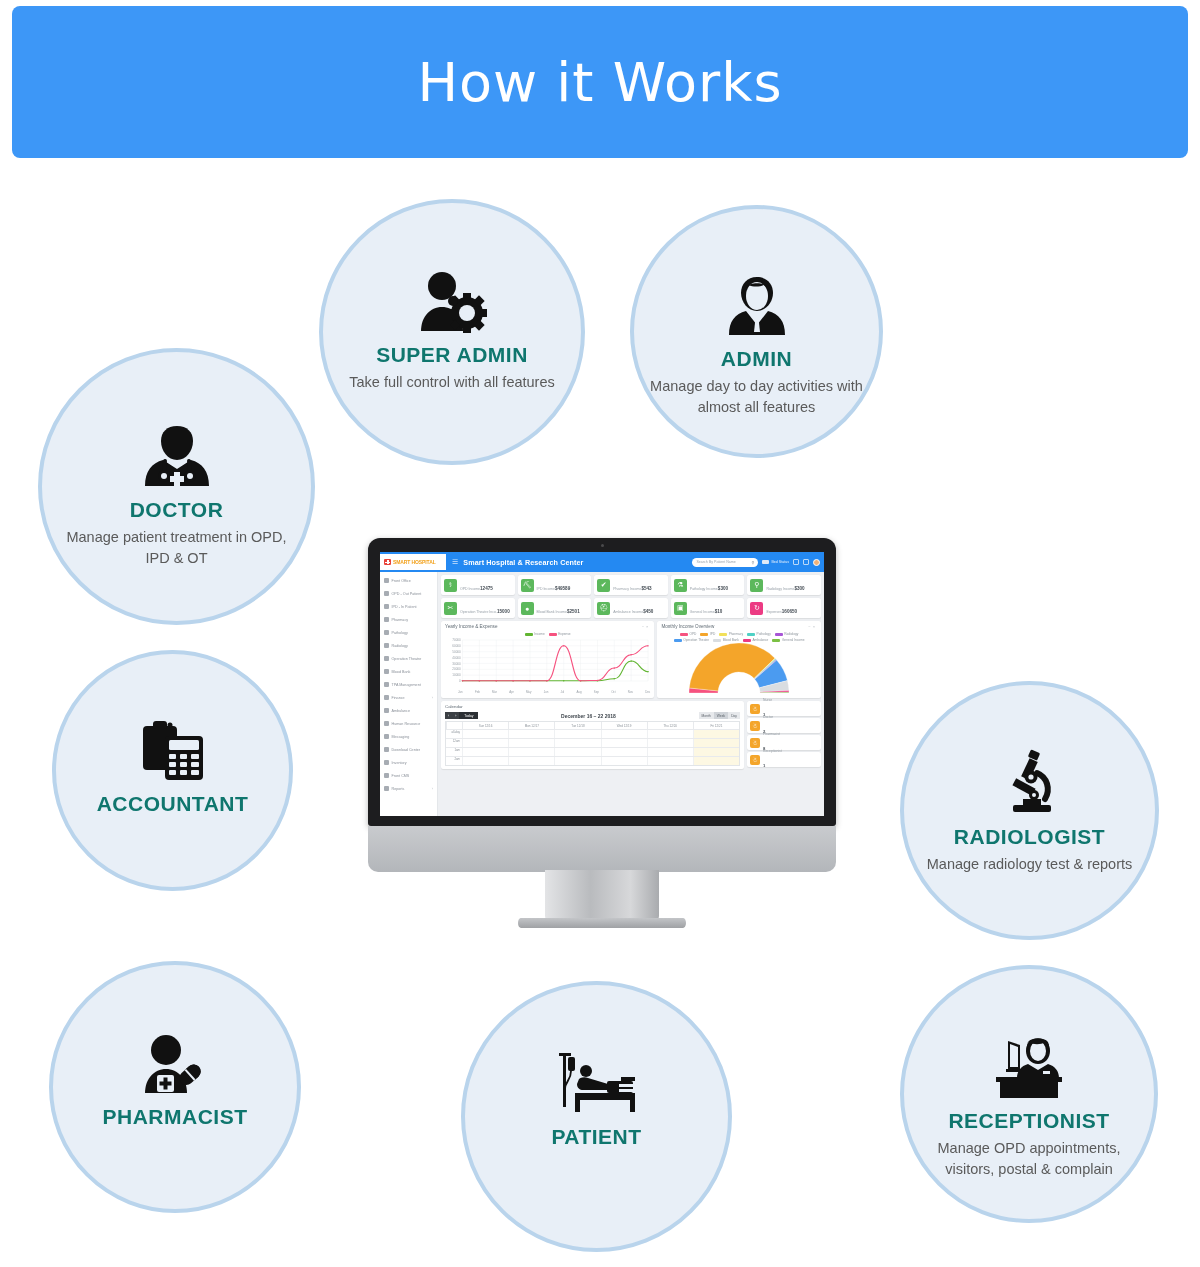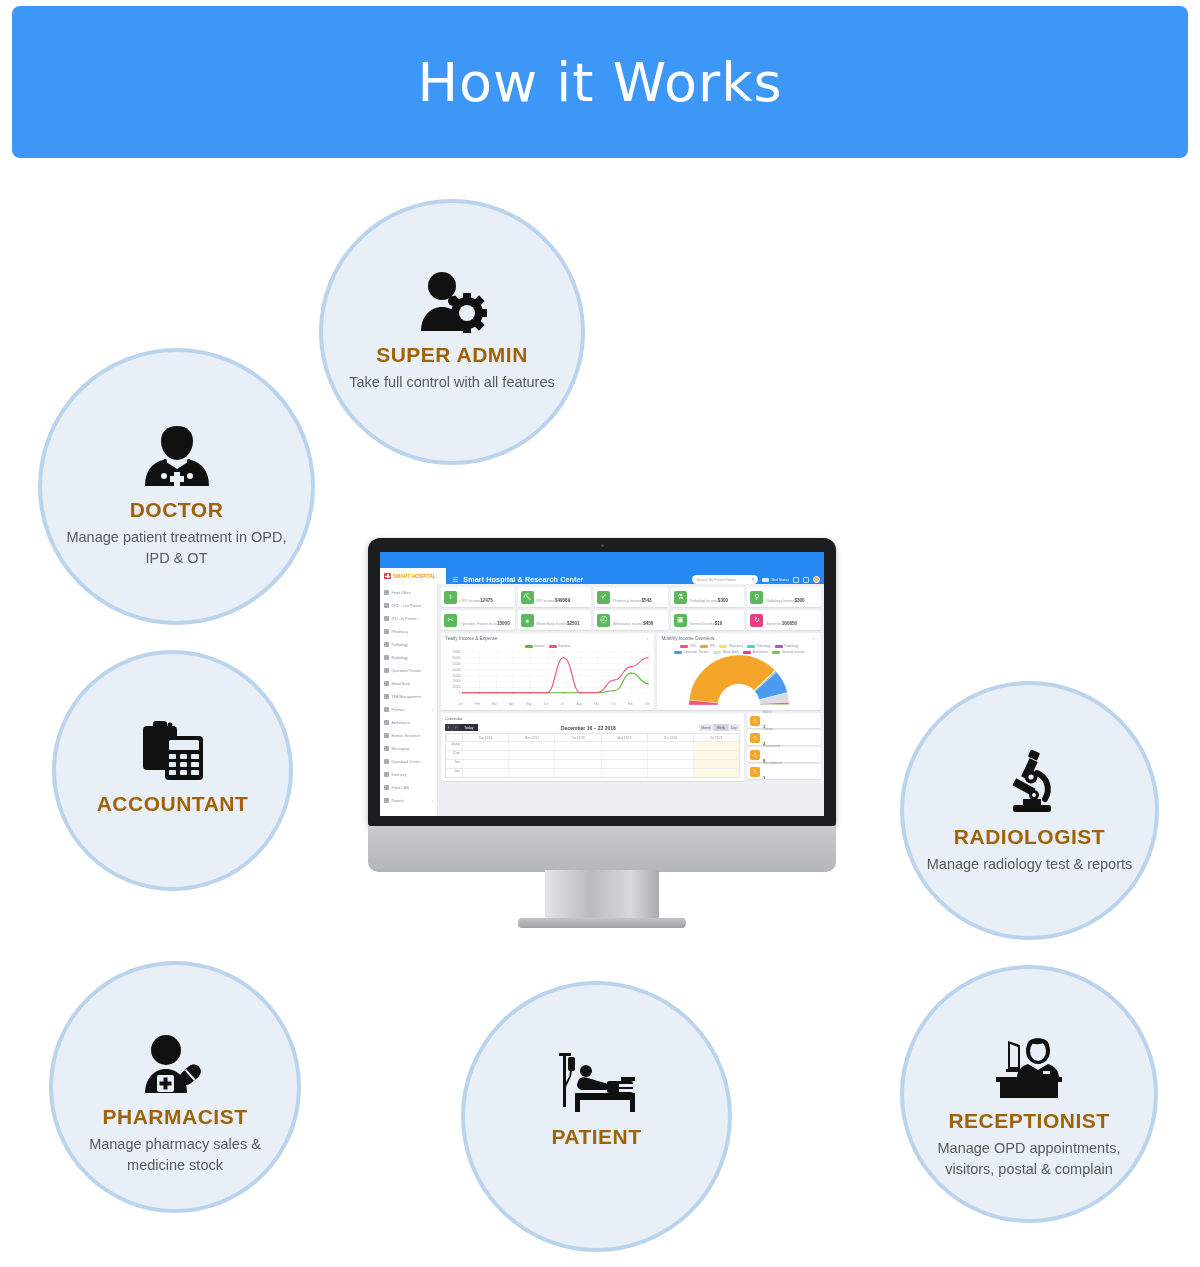--- a/index.html
+++ b/index.html
@@ -39,21 +39,21 @@
     justify-content: flex-start;
     text-align: center;
   }
   .circle .icon-wrap {
     display: flex; align-items: flex-end; justify-content: center;
     height: 86px;
   }
   .circle .role-title {
     font-size: 21px;
     font-weight: bold;
-    color: #a16207;
+    color: #0f766e;
     letter-spacing: .5px;
     margin-top: 10px;
   }
   .circle .role-desc {
     font-size: 14.5px;
     color: #5a5a5a;
     line-height: 1.45;
     margin-top: 5px;
     padding: 0 14px;
   }
@@ -99,21 +99,21 @@
   }
   .mon-base {
     position: absolute; left: 50%; top: 380px; margin-left: -84px;
     width: 168px; height: 10px;
     background: linear-gradient(#c3c5c8,#9fa1a4);
     border-radius: 3px/50%;
   }
 
   
   .dash { width: 444px; height: 264px; display: flex; flex-direction: column; }
-  .dash-topbar { height: 32px; background: #2489F2; display: flex; align-items: flex-end; }
+  .dash-topbar { height: 20px; background: #2489F2; display: flex; align-items: center; }
   .brand {
     width: 66px; height: 16px; background: #fff; display: flex; align-items: center;
     gap: 2px; padding-left: 4px;
   }
   .brand-mark { width: 7px; height: 6px; background: #e8433a; border-radius: 1px; position: relative; }
   .brand-mark::before { content:""; position:absolute; left:2.5px; top:1px; width:2px; height:4px; background:#fff;}
   .brand-mark::after  { content:""; position:absolute; left:1px; top:2.5px; width:5px; height:1px; background:#fff;}
   .brand-text { font-size: 5px; font-weight: bold; color: #f2a11b; letter-spacing: -.1px; }
   .dash-hamb { color: #cfe4fb; font-size: 7px; margin: 0 5px 0 6px; }
   .dash-title { color:#fff; font-size: 7.2px; font-weight: bold; letter-spacing: .1px; }
@@ -221,20 +221,35 @@
           <rect x="58" y="28" width="8" height="8" transform="rotate(-45 62 32)"></rect>
           <rect x="34" y="52" width="8" height="8" transform="rotate(-45 38 56)"></rect>
         </g>
         <circle cx="36" cy="32" r="5" fill="#111"></circle>
       </svg>
     </div>
     <div class="role-title">SUPER ADMIN</div>
     <div class="role-desc">Take full control with all features</div>
   </div>
 
+  <div class="circle c-admin">
+    <div class="icon-wrap">
+      <svg class="role-icon" width="62" height="62" viewBox="0 0 62 62" aria-hidden="true">
+        <path d="M31 2c-10 0-16 7-16 16 0 9 7 18 16 18s16-9 16-18c0-9-6-16-16-16z" fill="#111"></path>
+        <path d="M20 14c3-6 19-7 22 0 1 4 0 8 0 8 1-12-4-16-11-16S19 10 20 22c0 0-1-4 0-8z" fill="#111"></path>
+        <ellipse cx="31" cy="21" rx="11" ry="14" fill="#E8EFF7"></ellipse>
+        <path d="M20 12c4-5 18-5 22 0 1 3 .6 7 .6 7-1-5-2-8-5-9-4 2-11 2-15 0-3 1-2.8 6-2.8 9 0 0-.5-4 .2-7z" fill="#111"></path>
+        <path d="M20 36c-11 3-17 10-17 24h56c0-14-6-21-17-24l-11 14z" fill="#111"></path>
+        <path d="M27 36h8l-4 6z" fill="#E8EFF7"></path>
+        <path d="M29.5 43h3l1.5 14h-6z" fill="#E8EFF7"></path>
+      </svg>
+    </div>
+    <div class="role-title">ADMIN</div>
+    <div class="role-desc">Manage day to day activities with almost all features</div>
+  </div>
 
   <div class="circle c-doctor">
     <div class="icon-wrap">
       <svg class="role-icon" width="74" height="64" viewBox="0 0 74 64" aria-hidden="true">
         <path d="M37 2c-10 0-16 6-16 15 0 10 7 19 16 19s16-9 16-19c0-9-6-15-16-15z" fill="#111"></path>
         <path d="M23 36C12 39 5 47 5 62h64c0-15-7-23-18-26l-14 9z" fill="#111"></path>
         <path d="M31 36h12l-6 8z" fill="#E8EFF7"></path>
         <path d="M25 37c-2 9 0 16 6 19" stroke="#111" stroke-width="4" fill="none" stroke-linecap="round"></path>
         <path d="M49 37c2 9 0 16-6 19" stroke="#111" stroke-width="4" fill="none" stroke-linecap="round"></path>
         <circle cx="24" cy="52" r="6" fill="#111"></circle>
@@ -302,21 +317,20 @@
         <rect x="21.5" y="42.5" width="4" height="12" fill="#111"></rect>
         <rect x="17.5" y="46.5" width="12" height="4" fill="#111"></rect>
         <g transform="rotate(-42 50 42)">
           <rect x="38" y="32" width="24" height="14" rx="7" fill="#111"></rect>
           <path d="M50 32h5a7 7 0 0 1 7 7 7 7 0 0 1-7 7h-5z" fill="#111"></path>
           <rect x="49" y="32" width="2" height="14" fill="#E8EFF7"></rect>
         </g>
       </svg>
     </div>
     <div class="role-title">PHARMACIST</div>
-    <div class="role-desc">Manage pharmacy sales &amp; medicine stock</div>
   </div>
 
   <div class="circle c-patient">
     <div class="icon-wrap">
       <svg class="role-icon" width="84" height="64" viewBox="0 0 84 64" aria-hidden="true">
         <rect x="8" y="2" width="3" height="54" fill="#111"></rect>
         <rect x="4" y="2" width="12" height="3" fill="#111"></rect>
         <rect x="13" y="6" width="7" height="14" rx="2" fill="#111"></rect>
         <path d="M16 20c0 10-6 10-6 18" stroke="#111" stroke-width="1.8" fill="none"></path>
         <circle cx="31" cy="20" r="6" fill="#111"></circle>

